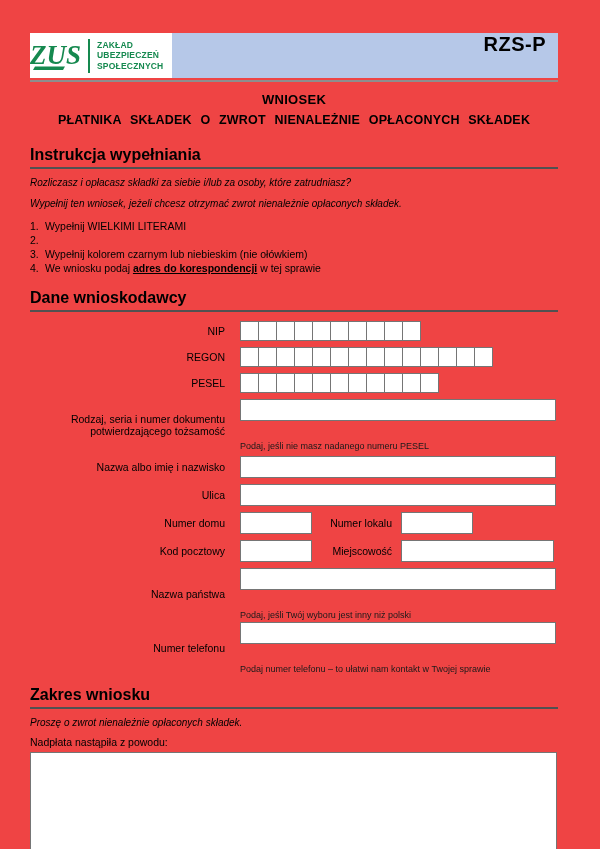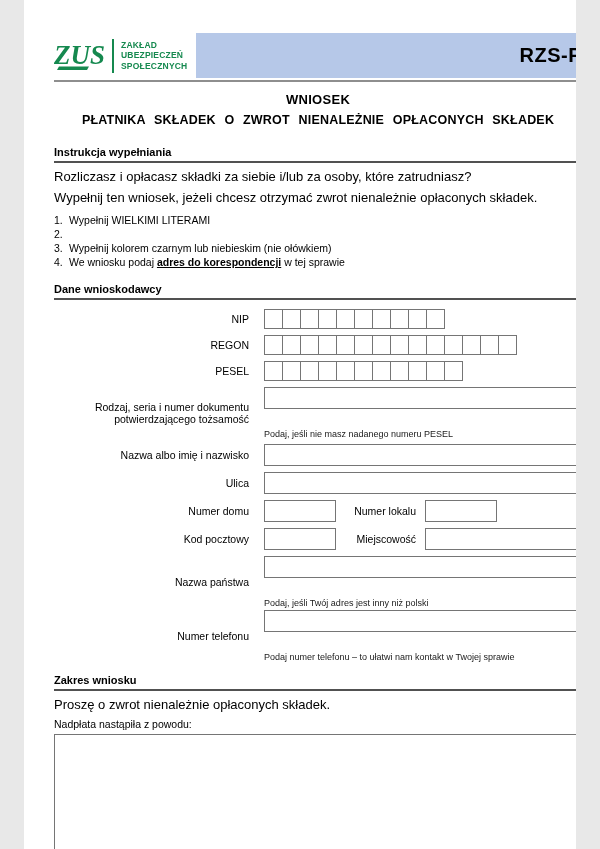--- a/index.html
+++ b/index.html
@@ -1,42 +1,42 @@
 <!DOCTYPE html>
 <html lang="pl"><head>
 <meta charset="utf-8">
 <style>
   * { margin:0; padding:0; box-sizing:content-box; }
   body { background:#e8e8e8; font-family:"Liberation Sans", sans-serif; }
   .page {
-    position:relative; width:552px; height:849px; margin:0 auto;
-    background:#ffffff; color:#000; overflow:hidden;
+    position:relative; width:600px; height:849px; margin:0 auto;
+    background:#ef4444; color:#000; overflow:hidden;
   }
   .content { margin-left:30px; width:528px; }
 
   
   .hdr { display:flex; margin-top:33px; height:45px; }
   .logo-block { width:142px; display:flex; align-items:center; background:#fff; }
   .logo-divider { width:2px; height:34px; background:#15894f; margin:0 7px 0 6px; }
   .logo-text { font-size:8.5px; font-weight:bold; color:#15894f; line-height:10.5px; letter-spacing:0.2px; }
-  .blue-bar { flex:1; background:#b6c8e8; display:flex; align-items:center; justify-content:flex-end; }
+  .blue-bar { flex:1; background:#b6c8e8; display:flex; align-items:flex-start; justify-content:flex-end; padding-right:12px; }
   .form-code { font-weight:bold; font-size:20px; letter-spacing:0.5px; color:#000; }
   .header-rule { border-top:2px solid #8e8e8e; margin-top:2px; }
 
   
   .title { text-align:center; margin-top:10px; }
   .t1 { font-size:13px; font-weight:bold; letter-spacing:0.3px; }
   .t2 { font-size:12.5px; font-weight:bold; margin-top:6px; word-spacing:5px; letter-spacing:0.2px; }
 
-  .section-head { font-weight:bold; font-size:11px; padding-bottom:3px; border-bottom:2px solid #515151; }
+  .section-head { font-weight:bold; font-size:16px; padding-bottom:3px; border-bottom:2px solid #515151; }
   .mt-sec1 { margin-top:19px; }
   .mt-sec2 { margin-top:14px; }
   .mt-sec3 { margin-top:12px; }
 
-  .para { font-size:13px; line-height:15px; margin-top:6px; }
+  .para { font-size:10px; line-height:15px; margin-top:6px;font-style:italic; }
   .olist { margin-top:8px; font-size:10.5px; }
   .li { display:flex; line-height:14px; }
   .li .num { width:15px; flex-shrink:0; }
   .b { font-weight:bold; }
   .bu { font-weight:bold; text-decoration:underline; }
 
   
   .rows { margin-top:9px; }
   .frow { display:flex; align-items:center; margin-bottom:6px; }
   .frow.tall { align-items:flex-start; }
@@ -206,21 +206,21 @@
         <div class="flabel">Kod pocztowy</div>
         <input class="ibox small" type="text" value="" style="">
         <div class="label2">Miejscowość</div>
         <input class="ibox med" type="text" value="" style="">
       </div>
 
       <div class="frow tall mb2">
         <div class="flabel vc">Nazwa państwa</div>
         <div class="stack">
           <input class="ibox wide" type="text" value="" style="">
-          <div class="hint">Podaj, jeśli Twój adres jest inny niż polski</div>
+          <div class="hint">Podaj, jeśli Twój wyboru jest inny niż polski</div>
         </div>
       </div>
 
       <div class="frow tall">
         <div class="flabel vc">Numer telefonu</div>
         <div class="stack">
           <input class="ibox wide" type="text" value="" style="">
           <div class="hint">Podaj numer telefonu – to ułatwi nam kontakt w Twojej sprawie</div>
         </div>
       </div>

